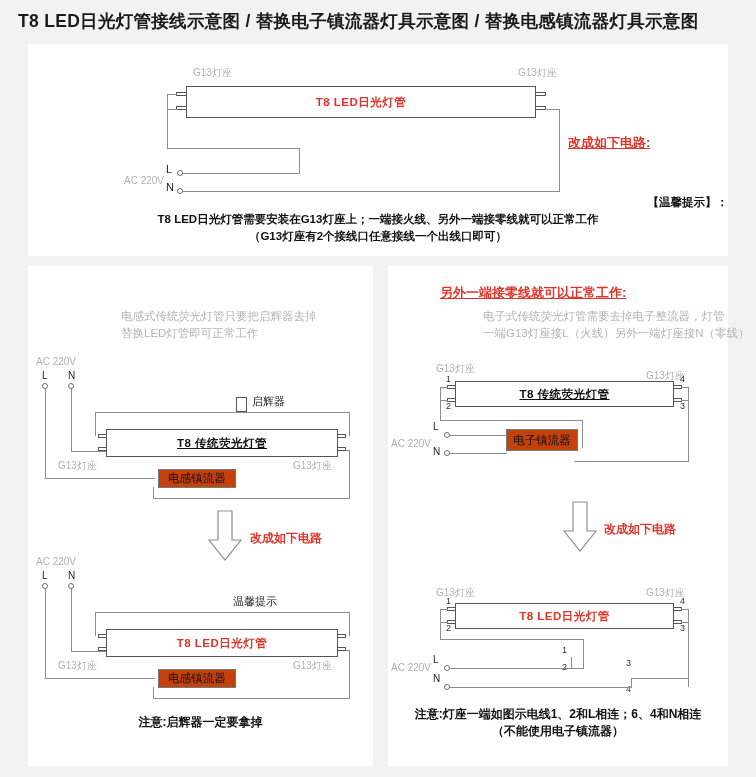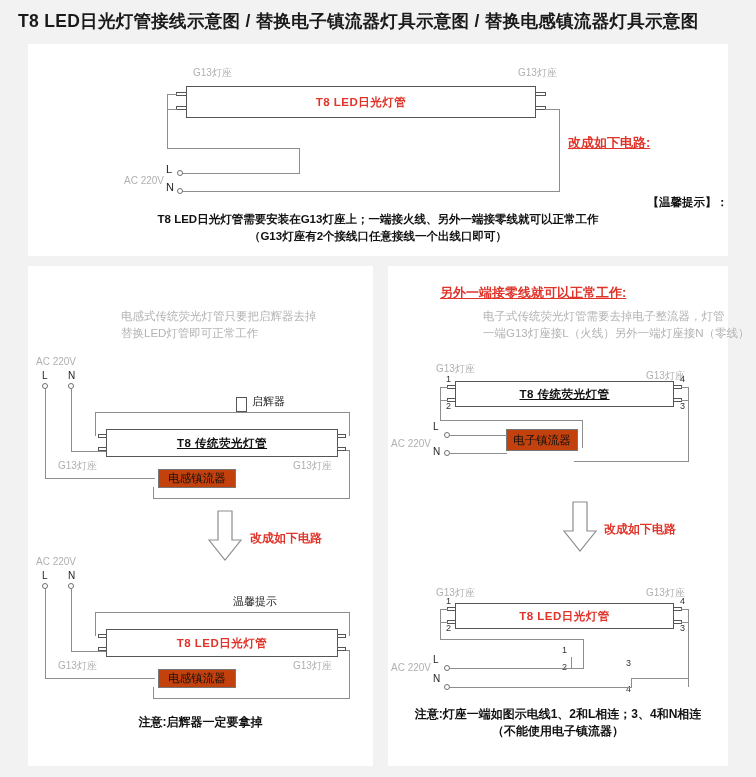--- a/index.html
+++ b/index.html
@@ -310,15 +310,15 @@
   <div class="pin-num" style="left:238px;top:418px;">4</div>
 
   <div class="lbl-gray" style="left:3px;top:396px;">AC 220V</div>
   <div class="lbl-dark" style="left:45px;top:388px;font-size:10px;">L</div>
   <div class="lbl-dark" style="left:45px;top:407px;font-size:10px;">N</div>
   <div class="term" style="left:56px;top:399px;"></div>
   <div class="term" style="left:56px;top:418px;"></div>
   <div class="wire wire-h" style="left:62px;top:402px;width:122px;"></div>
   <div class="wire wire-h" style="left:62px;top:421px;width:182px;"></div>
 
-  <div class="note" style="position:absolute;left:0;top:440px;width:340px;">注意:灯座一端如图示电线1、2和L相连；3、4和N相连</div>
+  <div class="note" style="position:absolute;left:0;top:440px;width:340px;">注意:灯座一端如图示电线1、2和L相连；6、4和N相连</div>
   <div class="note" style="position:absolute;left:0;top:457px;width:340px;">（不能使用电子镇流器）</div>
 </div>
 
 </body></html>

